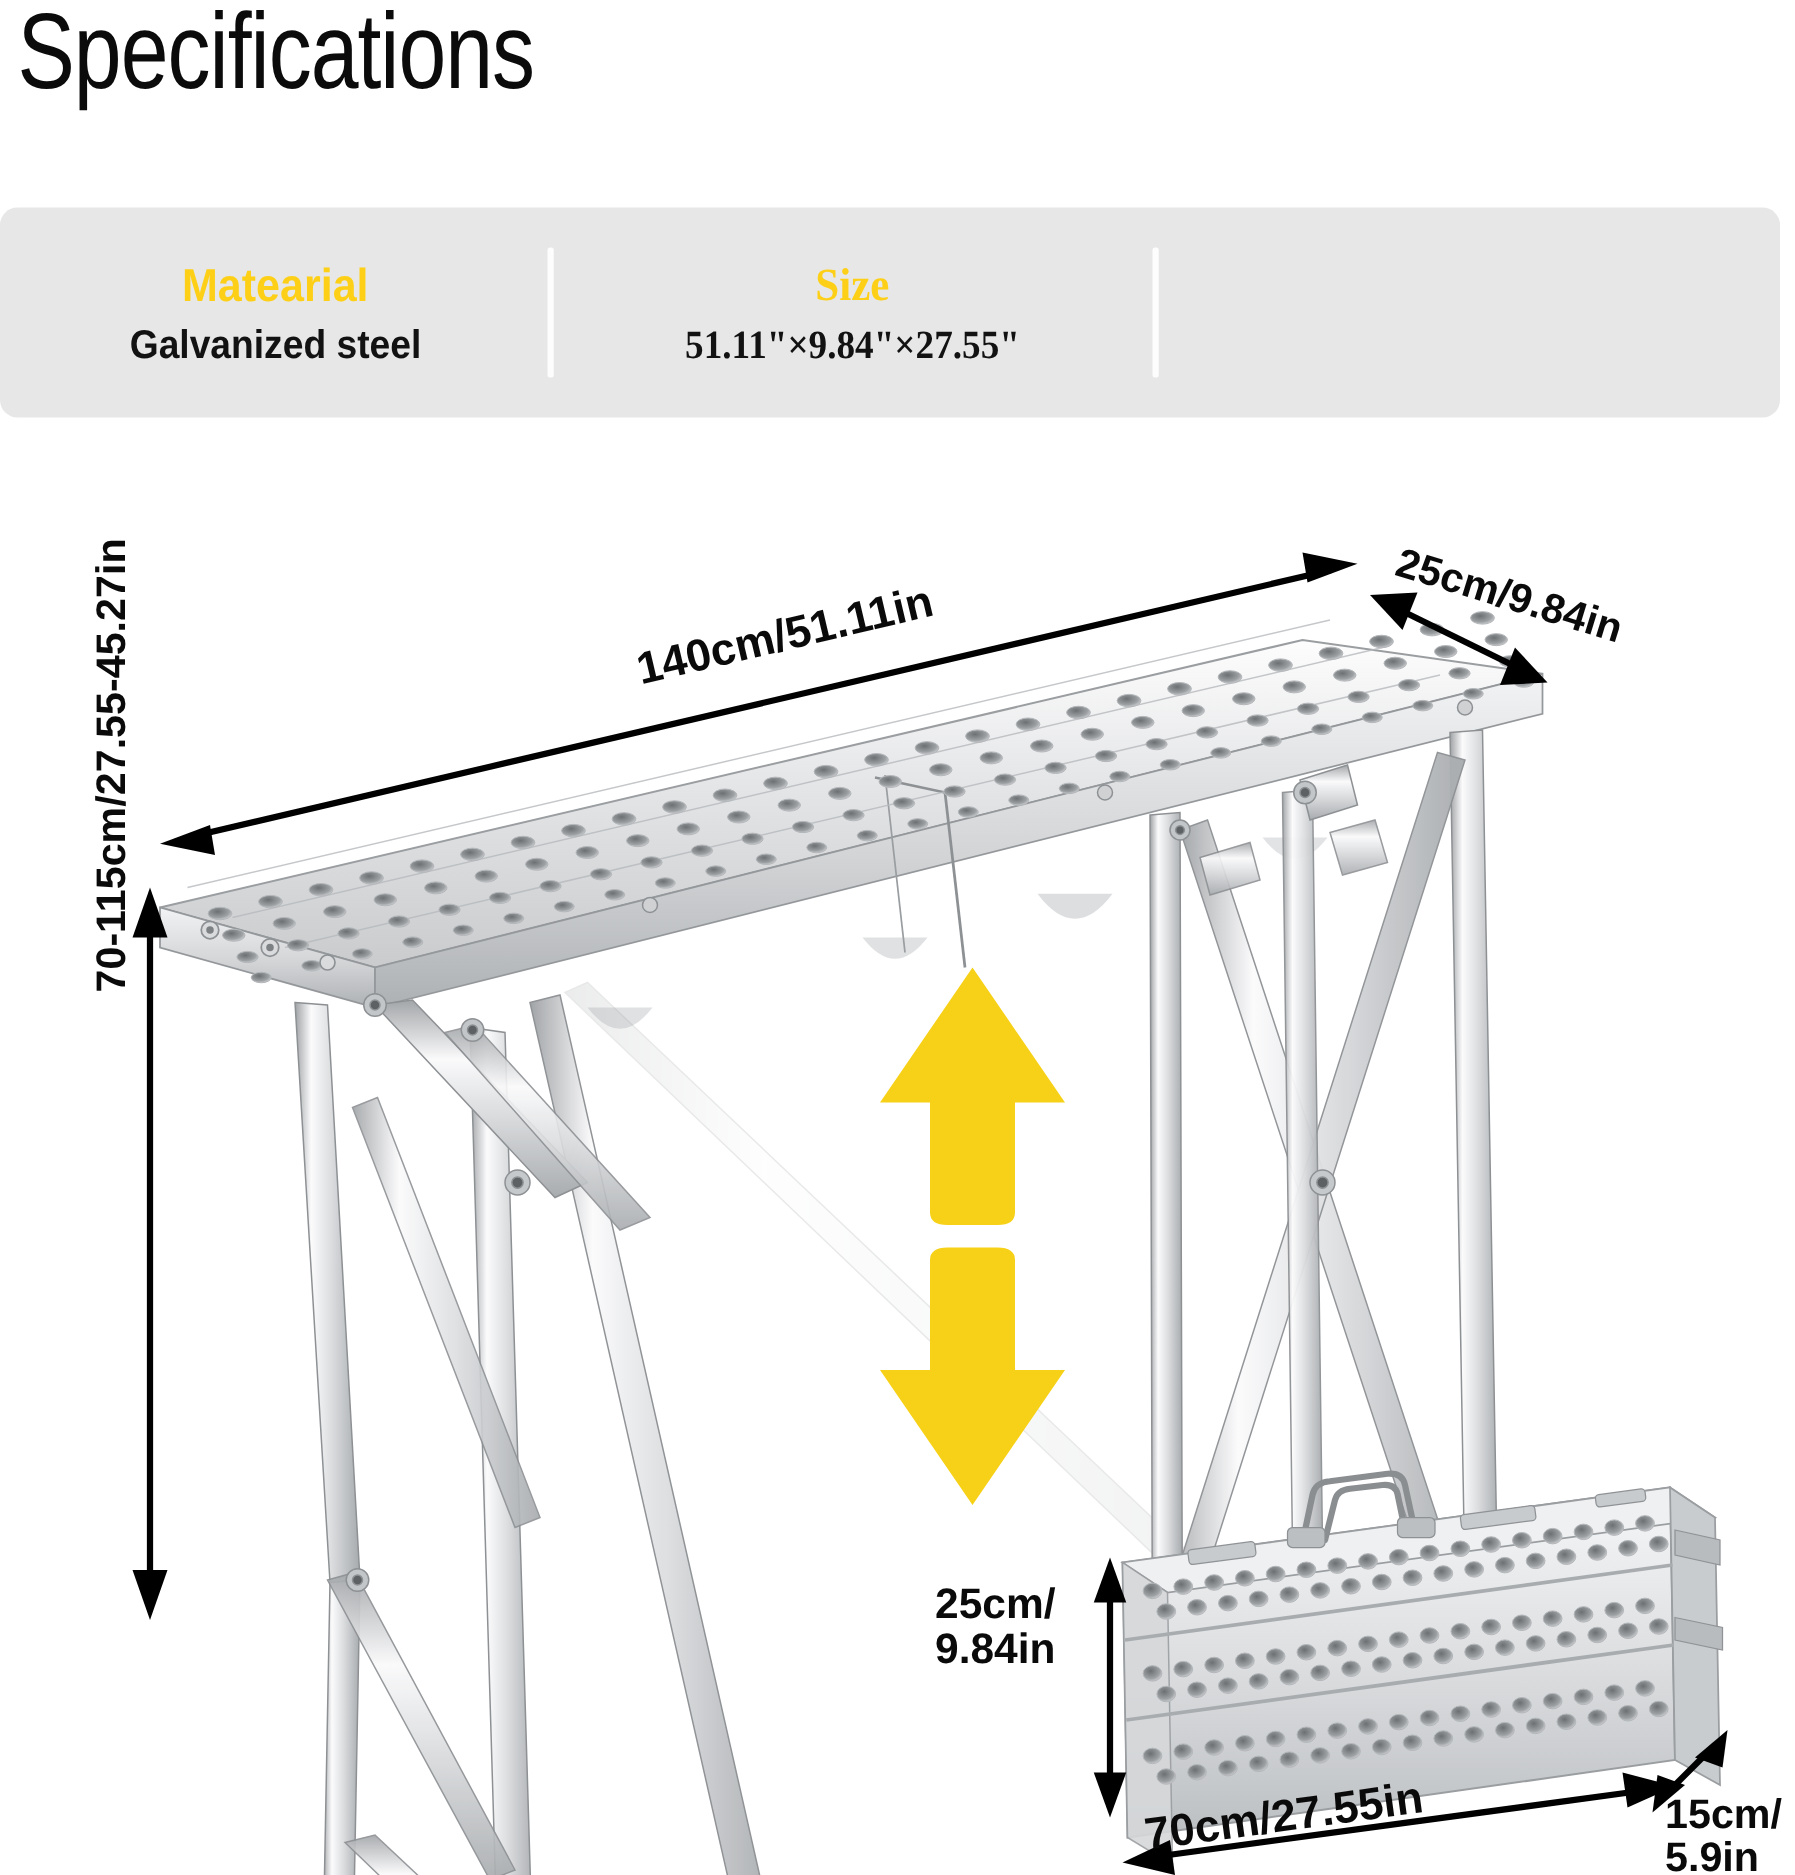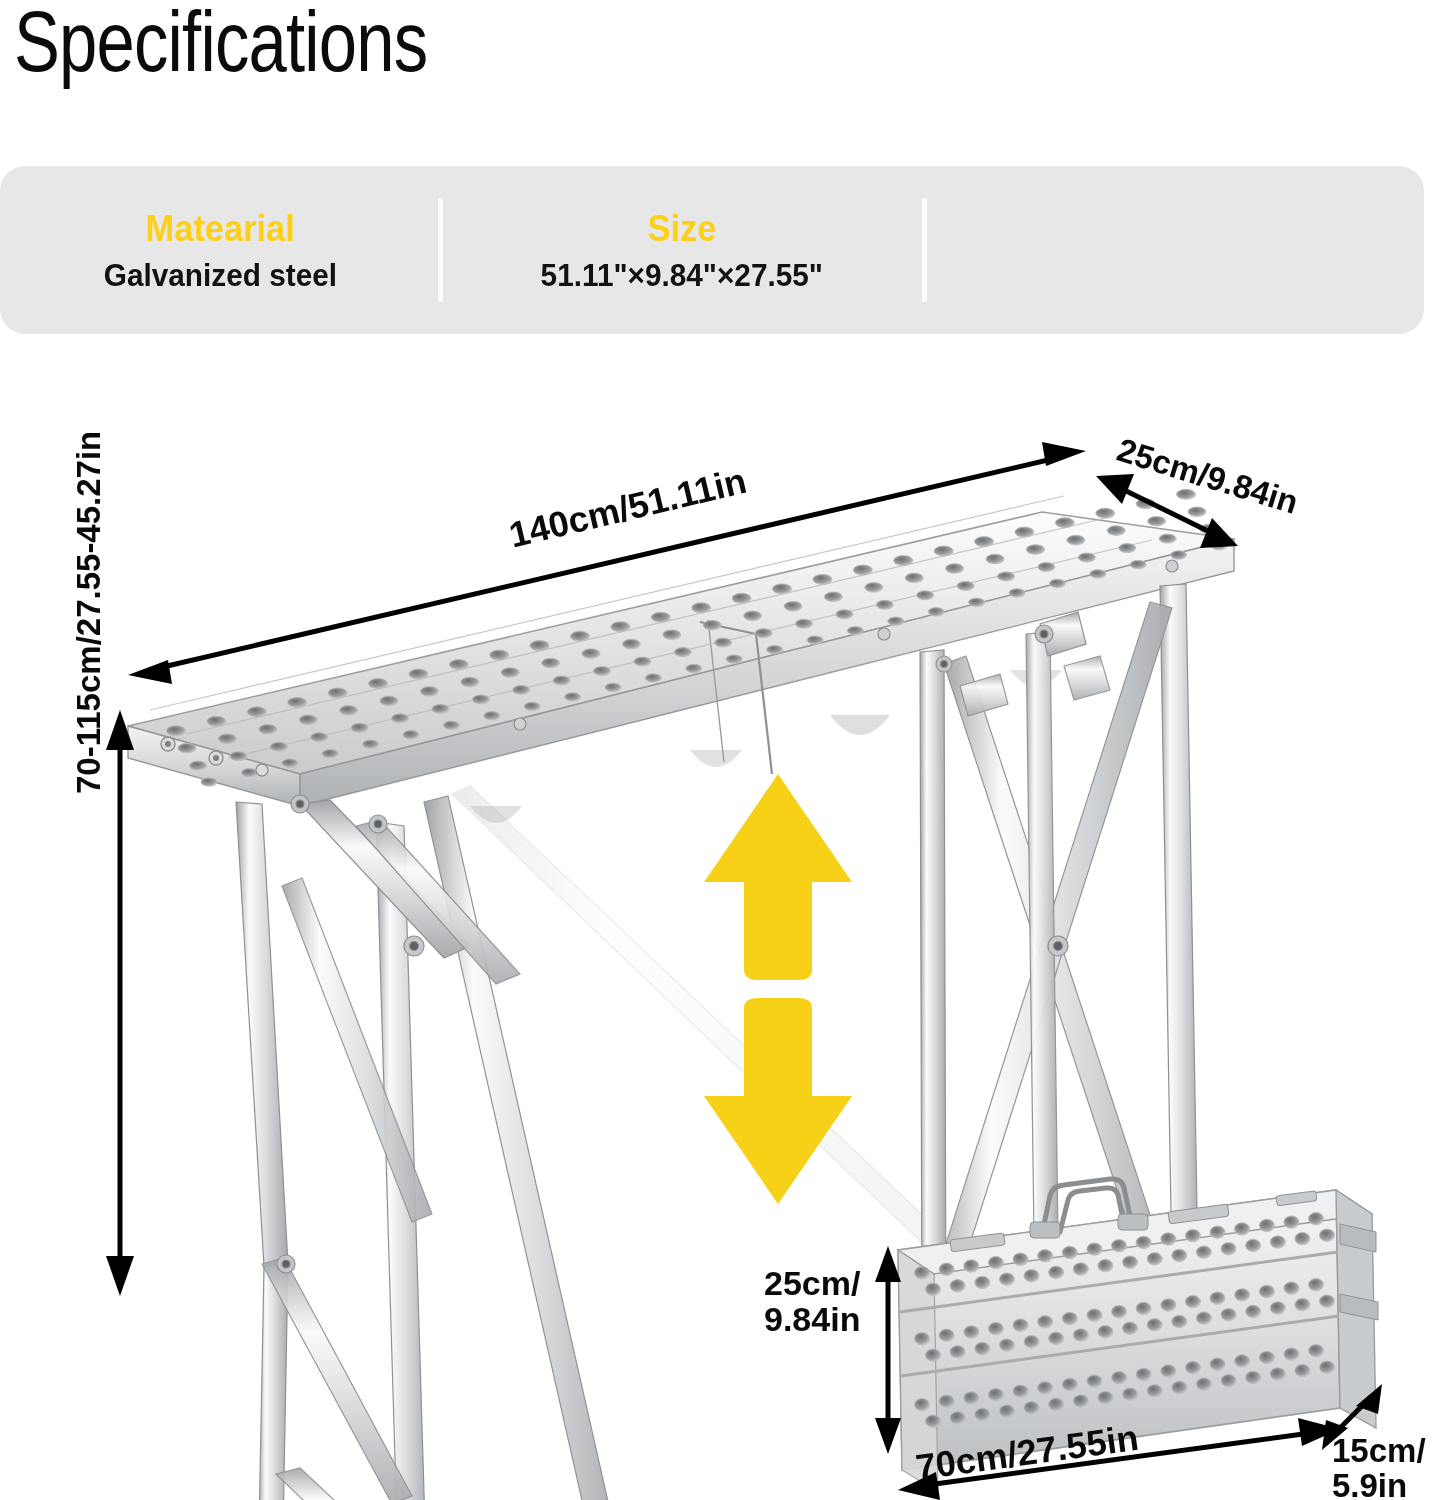--- a/index.html
+++ b/index.html
@@ -20,33 +20,33 @@
     transform:scaleX(0.80);
     transform-origin:left top;
     white-space:nowrap;
     line-height:1.1;
   }
   
   #spec-panel{
     position:absolute;left:0;top:166px;
     width:1424px;height:168px;
     background:#e7e7e8;
-    border-radius:25px;
+    border-radius:14px;
     display:flex;
     align-items:center;
   }
   .spec-col{
     flex:1 1 0;
     display:flex;flex-direction:column;
     align-items:center;justify-content:center;
     gap:12px;
     position:relative;
   }
   .spec-col.c1{flex:0 0 440px;}
-  .spec-col.c2{flex:0 0 484px;}
+  .spec-col.c2{flex:0 0 484px;font-family:Liberation Serif, serif;}
   .spec-col.c3{flex:0 0 500px;}
   .spec-head{
     font-size:37px;font-weight:bold;color:#fdd017;
     transform:scaleX(0.93);white-space:nowrap;line-height:1;
   }
   .spec-val{
     font-size:32px;font-weight:bold;color:#121212;
     transform:scaleX(0.93);white-space:nowrap;line-height:1;
   }
   .divider{
@@ -528,21 +528,21 @@
 
     </g>
   </svg>
 
   <div class="dim-label" style="left:510px;top:183px;font-size:36px;transform:rotate(-13.3deg);transform-origin:left center;">140cm/51.11in</div>
 
   <div class="dim-label" style="left:1118px;top:98px;font-size:33px;transform:rotate(17deg);transform-origin:left center;">25cm/9.84in</div>
 
   <div class="dim-label" style="left:72px;top:460px;font-size:33px;transform:rotate(-90deg);transform-origin:left top;">70-115cm/27.55-45.27in</div>
 
-  <div class="dim-label" style="left:764px;top:932px;font-size:34px;text-align:right;">
+  <div class="dim-label" style="left:748px;top:932px;font-size:34px;text-align:right;">
     <div>25cm/</div>
     <div>9.84in</div>
   </div>
 
   <div class="dim-label" style="left:916px;top:1115px;font-size:36px;transform:rotate(-7.8deg);transform-origin:left center;">70cm/27.55in</div>
 
   <div class="dim-label" style="left:1332px;top:1100px;font-size:33px;">
     <div>15cm/</div>
     <div>5.9in</div>
   </div>

